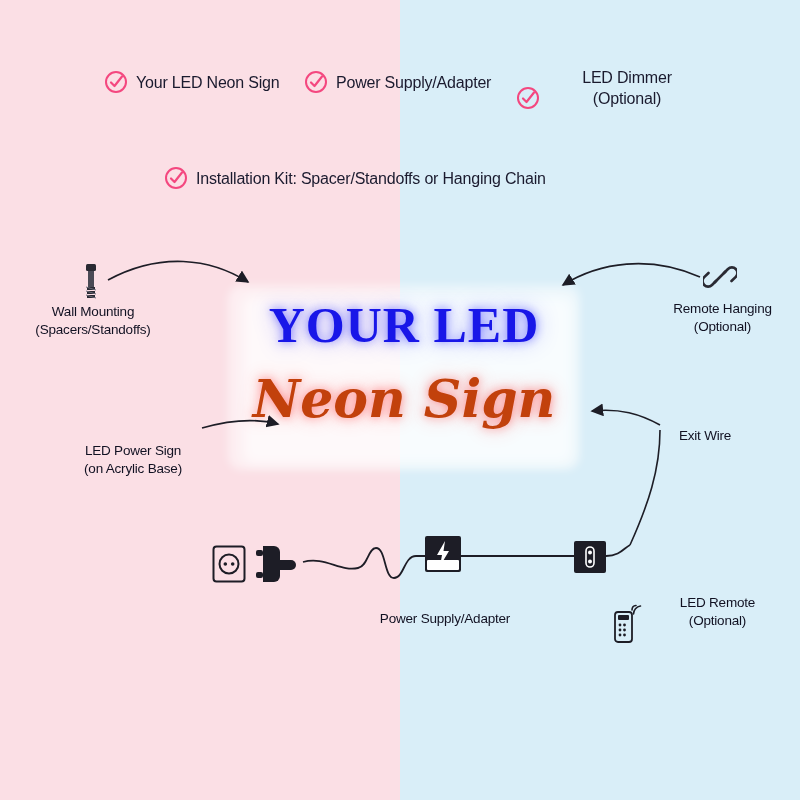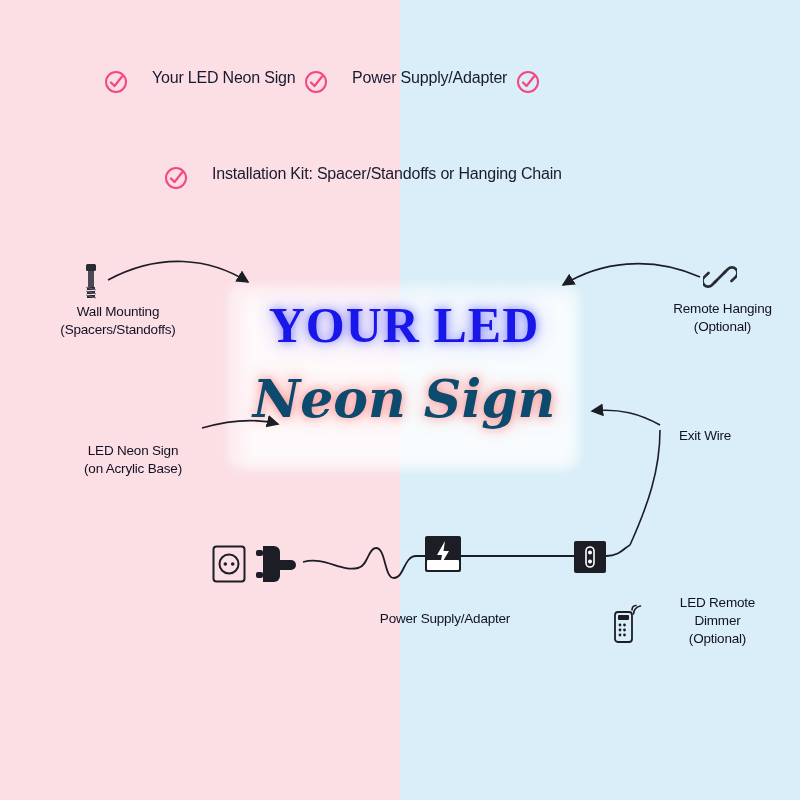--- a/index.html
+++ b/index.html
@@ -27,22 +27,22 @@
     width: 400px; height: 800px;
     background: #d9eef8;
   }
   .checklist-row {
     position: absolute;
     display: flex;
     align-items: flex-start;
   }
   .check-item {
     display: flex;
-    align-items: flex-start;
-    gap: 24px;
+    align-items: flex-end;
+    gap: 8px;
   }
   .check-icon {
     flex: 0 0 auto;
     width: 24px;
     height: 24px;
     margin-top: 2px;
   }
   .check-label {
     font-size: 16px;
     color: #1a1a2e;
@@ -86,21 +86,21 @@
   .neon-line2 {
     position: absolute;
     left: 228px;
     top: 368px;
     width: 352px;
     text-align: center;
     font-family: "DejaVu Serif", serif;
     font-style: italic;
     font-weight: 700;
     font-size: 52px;
-    color: #0c4a6e;
+    color: #c2410c;
     text-shadow: 0 0 10px rgba(255,60,60,0.5), 0 0 20px rgba(255,60,60,0.3);
   }
   .callout {
     position: absolute;
     font-size: 13.5px;
     color: #111122;
     text-align: center;
     line-height: 1.35;
     letter-spacing: -0.2px;
   }
@@ -147,20 +147,21 @@
       <span class="check-label">Power Supply/Adapter</span>
     </div>
 
     <div class="check-item" style="width:190px;">
       <span class="check-icon">
         <svg viewBox="0 0 24 24" width="24" height="24">
           <circle cx="12" cy="12" r="10" fill="none" stroke="#f4477f" stroke-width="2"></circle>
           <polyline points="7,12.5 10.5,16 18,6.5" fill="none" stroke="#f4477f" stroke-width="2.2" stroke-linecap="round" stroke-linejoin="round"></polyline>
         </svg>
       </span>
+      <span class="check-label">LED Dimmer (Optional)</span>
     </div>
   </div>
 
   <div class="checklist-row" style="left:164px; top:164px; width:500px;">
     <div class="check-item" style="width:490px;">
       <span class="check-icon">
         <svg viewBox="0 0 24 24" width="24" height="24">
           <circle cx="12" cy="12" r="10" fill="none" stroke="#f4477f" stroke-width="2"></circle>
           <polyline points="7,12.5 10.5,16 18,6.5" fill="none" stroke="#f4477f" stroke-width="2.2" stroke-linecap="round" stroke-linejoin="round"></polyline>
         </svg>
@@ -261,42 +262,41 @@
     <path d="M660 430 C 660 470, 648 505, 630 545" stroke="#1d1d26" stroke-width="1.6" fill="none"></path>
     <path d="M660 425 C 640 414, 620 408, 592 411" stroke="#1d1d26" stroke-width="1.6" fill="none" marker-end="url(#arrowhead)"></path>
 
     <path d="M303 562 C 325 556, 340 572, 358 568 C 368 566, 368 548, 376 548 C 386 548, 384 578, 394 578 C 404 578, 404 556, 416 556 L 426 556" stroke="#1d1d26" stroke-width="1.8" fill="none"></path>
 
     <path d="M461 556 L 574 556" stroke="#1d1d26" stroke-width="1.8" fill="none"></path>
 
     <path d="M606 556 C 620 556, 624 548, 630 545" stroke="#1d1d26" stroke-width="1.8" fill="none"></path>
   </svg>
 
-  <div class="callout" style="left:28px; top:303px; width:180px;">
+  <div class="callout" style="left:3px; top:303px; width:180px;">
     <span>Wall Mounting</span>
     <span class="sub">(Spacers/Standoffs)</span>
   </div>
 
   <div class="callout" style="left:640px; top:300px; width:165px;">
     <span>Remote Hanging</span>
     <span class="sub">(Optional)</span>
   </div>
 
   <div class="callout" style="left:58px; top:442px; width:150px;">
-    <span>LED Neon Sign</span>
+    <span>LED Power Sign</span>
     <span class="sub">(on Acrylic Base)</span>
   </div>
 
   <div class="callout" style="left:650px; top:427px; width:110px;">
     <span>Exit Wire</span>
   </div>
 
   <div class="callout" style="left:350px; top:610px; width:190px;">
     <span>Power Supply/Adapter</span>
   </div>
 
   <div class="callout" style="left:640px; top:594px; width:155px;">
     <span>LED Remote</span>
-    <span class="sub">Dimmer</span>
     <span class="sub">(Optional)</span>
   </div>
 
 </div>
 
 </body></html>

